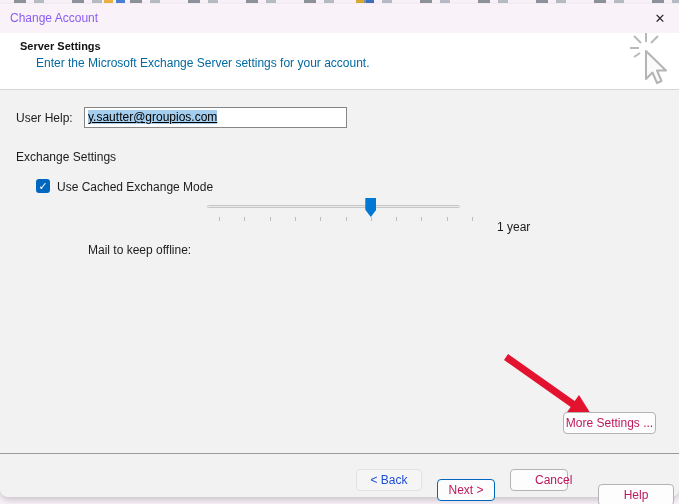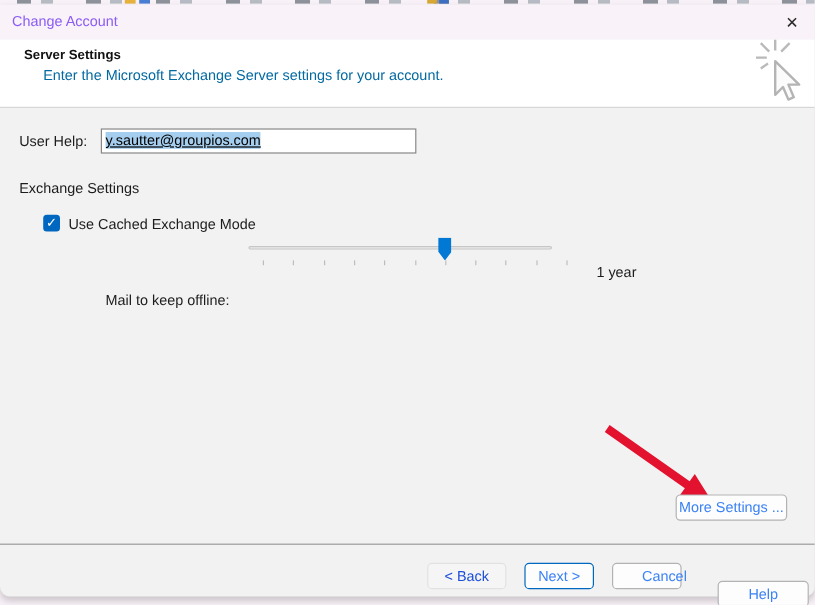--- a/index.html
+++ b/index.html
@@ -31,24 +31,24 @@
     border-radius:3px; color:#fff; font-size:11px; line-height:14px; text-align:center; }
 
   .slider { position:absolute; left:207px; top:196px; width:266px; height:28px; }
   .slider .track { position:absolute; left:0; top:9px; width:253px; height:3px; background:#ebebeb;
     border:1px solid #c6c6c6; border-radius:2px; }
   .slider .tick { position:absolute; top:21px; width:1px; height:4px; background:#bdbdbd; }
   .slider .thumb { position:absolute; top:2px; width:11px; height:19px; background:#0078d4;
     clip-path:polygon(0 0,100% 0,100% 62%,50% 100%,0 62%); }
 
   .btn { position:absolute; height:22px; background:#fdfdfd; border:1px solid #b3b3b3; border-radius:4px;
-    font-size:12px; color:#3b82f6; text-align:center; line-height:20px; }
+    font-size:12px; color:#be185d; text-align:center; line-height:20px; }
   .btn.more { left:563px; top:412px; width:93px; }
   .btn.back { left:356px; top:469px; width:66px; background:#f5f5f5; border-color:#e2e2e2; color:#1d4ed8; }
-  .btn.next { left:437px; top:469px; width:58px; border:1.5px solid #0067c0; }
+  .btn.next { left:437px; top:479px; width:58px; border:1.5px solid #0067c0; }
   .btn.cancel { left:510px; top:469px; width:58px;padding-left:24px; }
   .btn.help { left:598px; top:484px; width:76px; }
 
   .bottom-divider { position:absolute; left:0; top:453px; width:679px; height:1px; background:#9b9b9b; }
   .arrow-anno { position:absolute; left:498px; top:352px; width:105px; height:72px; }
 </style>
 </head>
 <body>
 
 <div class="frag-strip">

